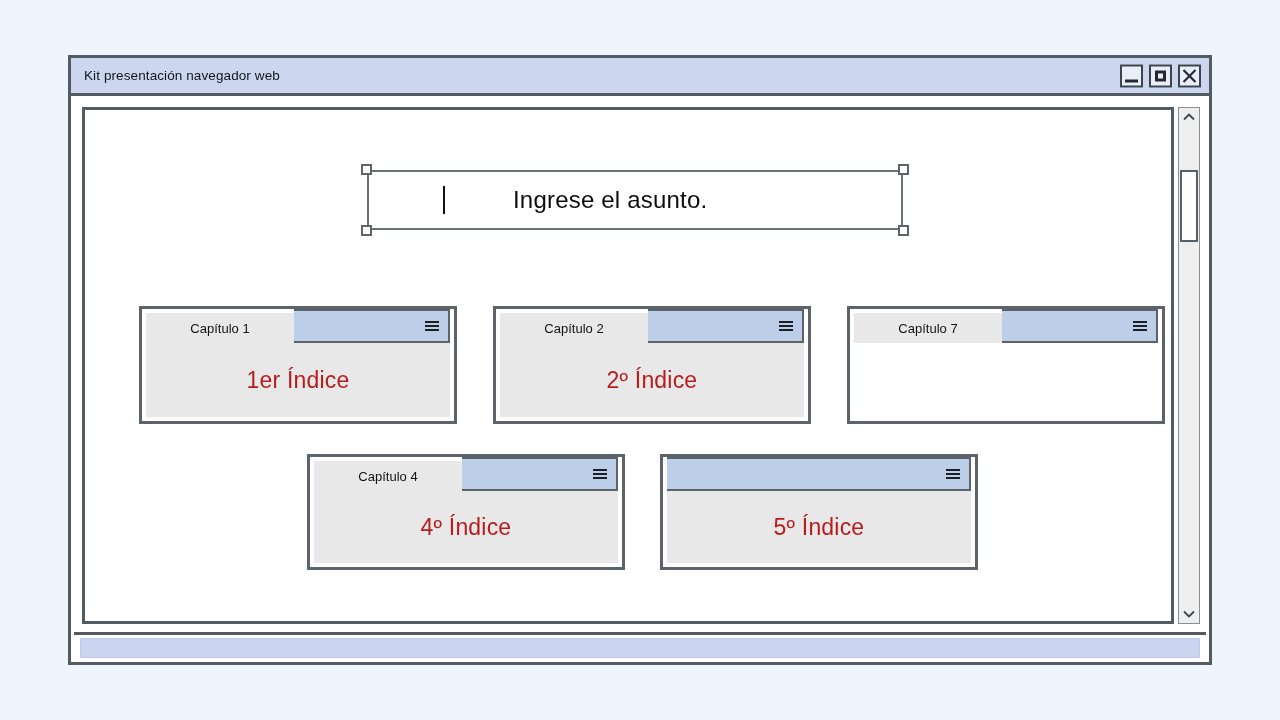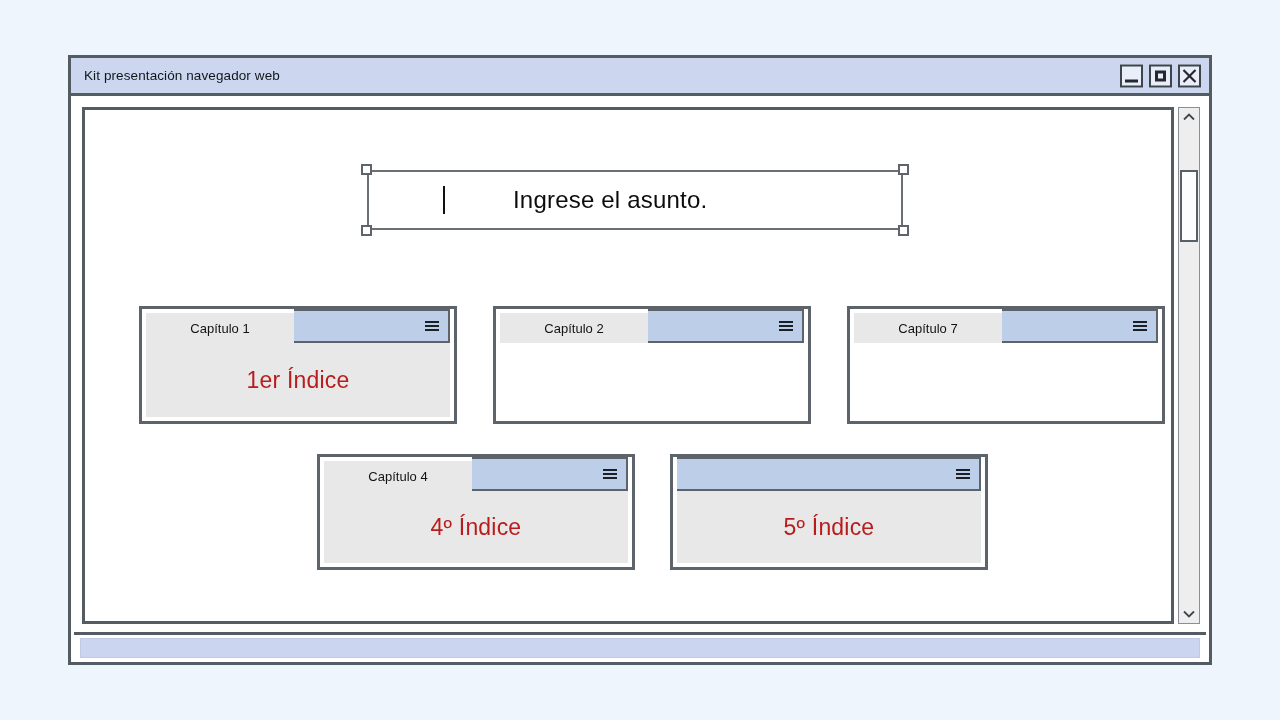--- a/index.html
+++ b/index.html
@@ -159,21 +159,21 @@
   .h-tr { right: -6px; top: -6px; }
   .h-bl { left: -6px; bottom: -6px; }
   .h-br { right: -6px; bottom: -6px; }
 
   
   .cards-row {
     position: absolute;
     display: flex;
   }
   .row-1 { left: 54px; top: 196px; gap: 36px; }
-  .row-2 { left: 222px; top: 344px; gap: 35px; margin-left: 10px; }
+  .row-2 { left: 222px; top: 344px; gap: 35px; }
 
   .card {
     background: #ffffff;
     border: 3px solid #5d636a;
     padding: 4px;
     position: relative;
   }
   .row-1 .card { width: 318px; }
   .row-2 .card { width: 318px; }
 
@@ -290,20 +290,23 @@
           <div class="card-head">
             <div class="card-tab">Capítulo 2</div>
             <div class="card-bar">
               <span class="hamburger">
                 <span></span>
                   <span></span>
                   <span></span>
               </span>
             </div>
           </div>
+          <div class="card-body">
+            <span class="card-body-text">2º Índice</span>
+          </div>
         </div>
 
         <div class="card">
           <div class="card-head">
             <div class="card-tab">Capítulo 7</div>
             <div class="card-bar">
               <span class="hamburger">
                 <span></span>
                   <span></span>
                   <span></span>

